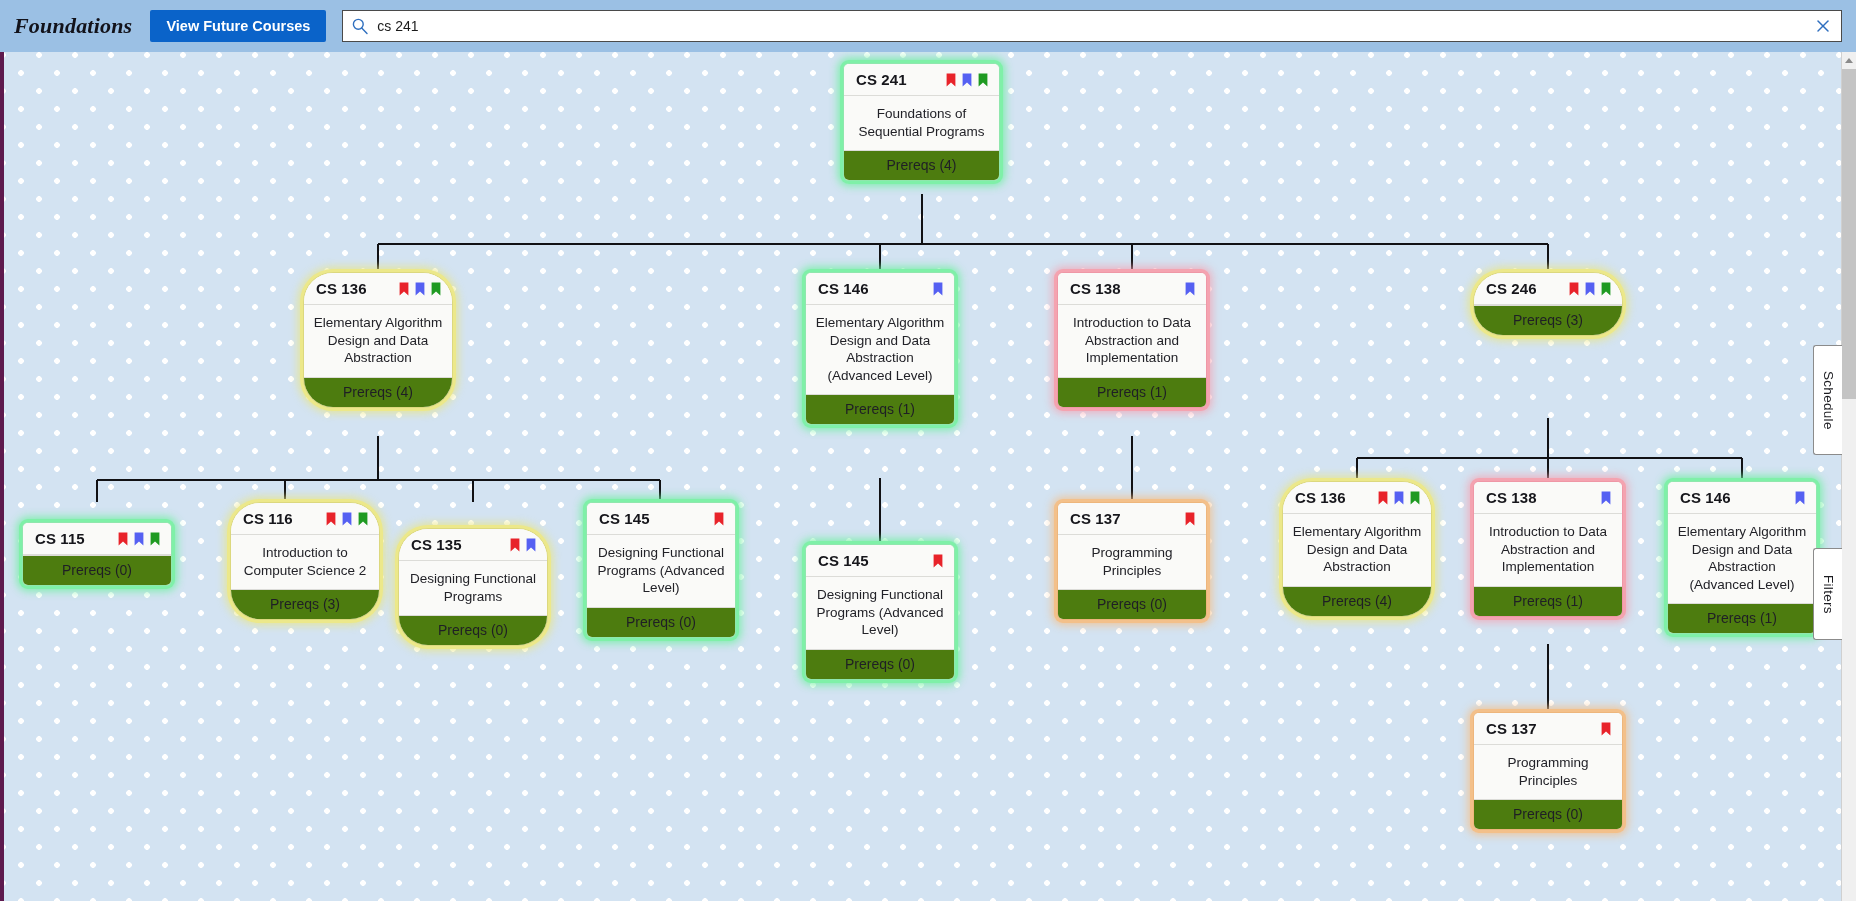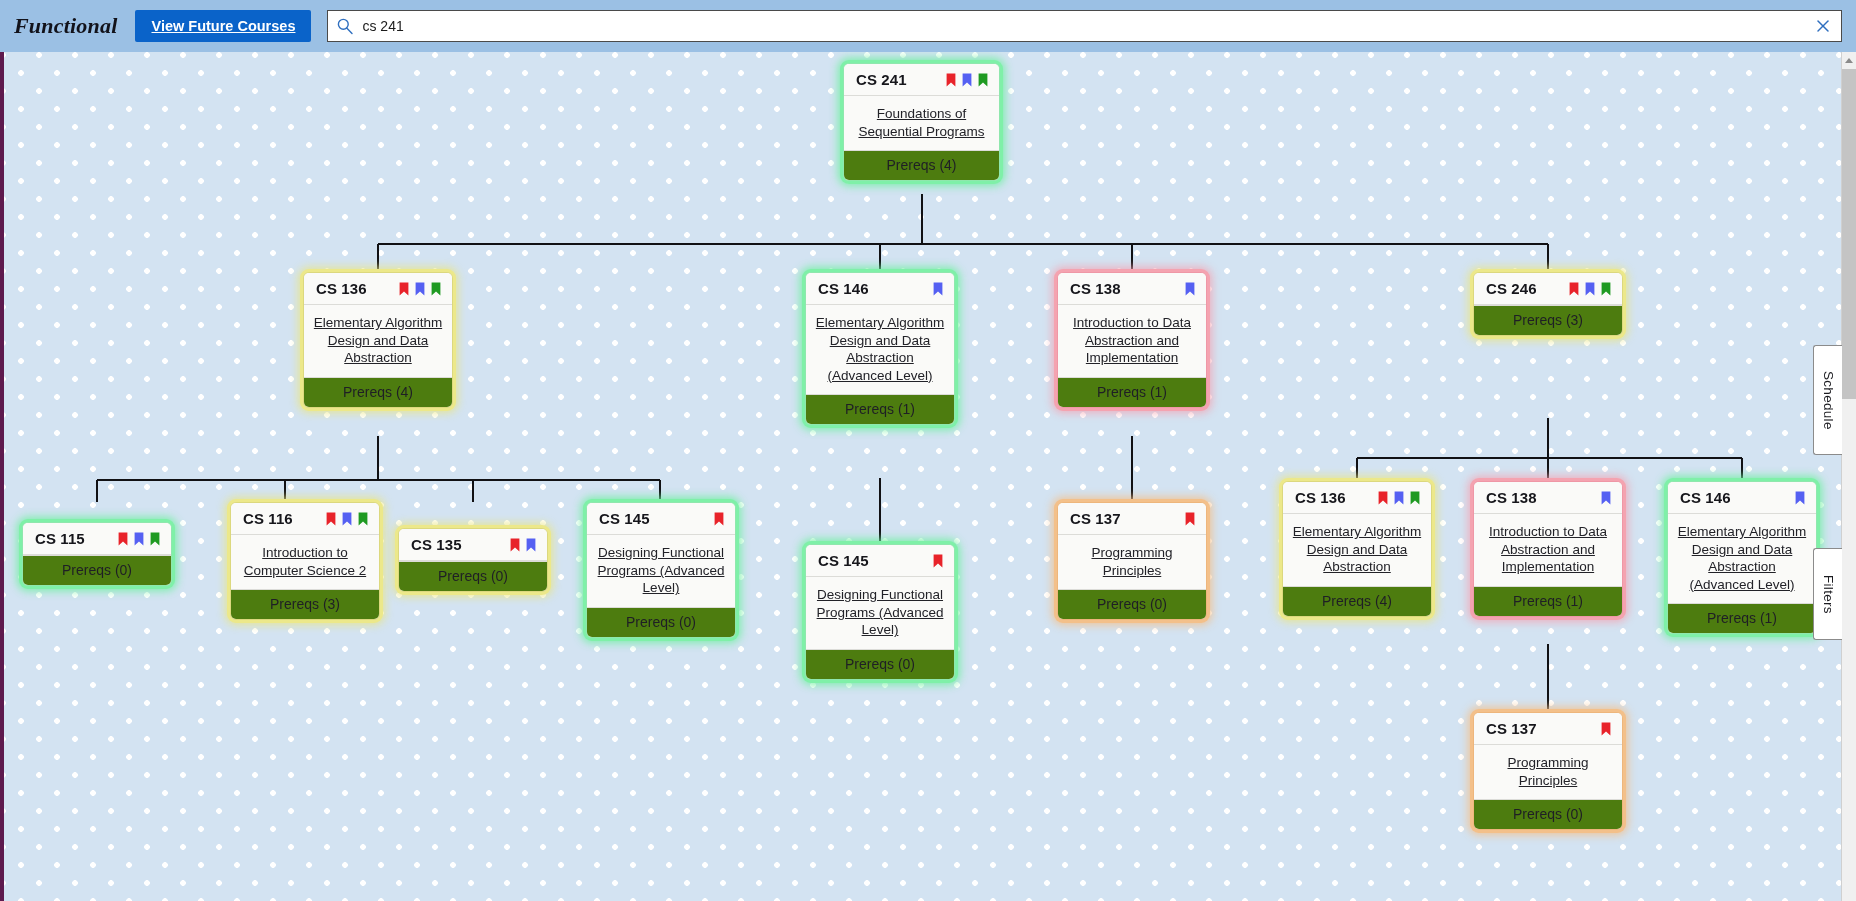--- a/index.html
+++ b/index.html
@@ -27,21 +27,20 @@
     white-space:nowrap;
     margin-right:18px;
   }
   #future-btn{
     background:#0a63c9;color:#fff;border:none;
     font-family:"Liberation Sans", sans-serif;
     font-size:14.5px;font-weight:bold;
     padding:9px 16px;border-radius:2px;
     white-space:nowrap;cursor:pointer;
     line-height:1;
-    text-decoration:underline;
   }
   #searchwrap{
     flex:1;margin-left:16px;margin-right:4px;
     background:#ffffff;border:1px solid #4a4a4a;
     height:32px;display:flex;align-items:center;
     padding:0 10px 0 8px;box-sizing:border-box;
   }
   .search-icon{width:18px;height:18px;flex:0 0 18px;margin-right:8px;display:block;}
   #searchtext{
     flex:1;font-size:14px;color:#1b1b1b;
@@ -89,21 +88,21 @@
     position:absolute;
     background:#fafaf8;
     border:1px solid #c9c9c4;
     border-radius:6px;
     box-sizing:border-box;
     overflow:hidden;
     z-index:10;
     cursor:pointer;
   }
   .node.glow-green{box-shadow:0 0 0 3px #7ff0a8, 0 0 9px 5px rgba(110,240,160,.85);border-color:#8fe7ad;}
-  .node.glow-yellow{box-shadow:0 0 0 3px #ece88a, 0 0 9px 5px rgba(233,229,130,.8);border-color:#dcd87e;}
+  .node.glow-yellow{box-shadow:0 0 0 3px #ece88a, 0 0 9px 5px rgba(233,229,130,.8);border-color:#dcd87e;border-radius:30px;}
   .node.glow-pink{box-shadow:0 0 0 3px #f4a3b0, 0 0 9px 5px rgba(244,163,176,.8);border-color:#ef97a6;}
   .node.glow-orange{box-shadow:0 0 0 3px #f3c08a, 0 0 9px 5px rgba(243,192,138,.85);border-color:#eeb67c;}
 
   .node-head{
     display:flex;align-items:center;justify-content:space-between;
     padding:7px 11px 7px 12px;
     border-bottom:1px solid #dcdcd8;
     background:#fafaf8;
     min-height:17px;
   }
@@ -112,21 +111,20 @@
     font-family:"Liberation Sans", sans-serif;
     white-space:nowrap;letter-spacing:.1px;
   }
   .flags{display:flex;gap:6px;align-items:center;margin-left:12px;}
   .flag{width:10px;height:14px;display:block;}
   .node-title{
     padding:9px 8px 10px 8px;
     text-align:center;
     font-size:13.5px;line-height:17.6px;color:#222228;
     font-family:"Liberation Sans", sans-serif;
-    text-decoration:underline;
   }
   .node-foot{
     border-top:1px solid #dcdcd8;
     padding:6px 6px 7px 6px;
     text-align:center;
     font-size:14px;color:#1f1f25;
     background:#4d7c0f;
     font-family:"Liberation Sans", sans-serif;
   }
 
@@ -149,21 +147,21 @@
   }
   #tab-schedule{top:345px;height:108px;}
   #tab-filters{top:548px;height:90px;}
 </style>
 </head>
 <body>
 
 <div id="app">
 
   <div id="topbar">
-    <div id="brand">Functional</div>
+    <div id="brand">Foundations</div>
 
     <button id="future-btn">View Future Courses</button>
 
     <div id="searchwrap">
       <svg class="search-icon" viewBox="0 0 18 18">
         <circle cx="7.3" cy="7.3" r="4.9" fill="none" stroke="#2f6fbf" stroke-width="1.4"></circle>
         <line x1="10.7" y1="10.9" x2="16" y2="16.4" stroke="#2f6fbf" stroke-width="1.4" stroke-linecap="round"></line>
       </svg>
       <input id="searchtext" type="text" value="cs 241" style="">
       <svg class="clear-icon" viewBox="0 0 16 16">
@@ -323,20 +321,21 @@
           <div class="node-code">CS 135</div>
           <div class="flags">
             <svg class="flag" viewBox="0 0 10 14">
               <path d="M0.6 0.6 H9.4 V13.4 L5 9.6 L0.6 13.4 Z" fill="#e8232a"></path>
             </svg>
             <svg class="flag" viewBox="0 0 10 14">
               <path d="M0.6 0.6 H9.4 V13.4 L5 9.6 L0.6 13.4 Z" fill="#5560f2"></path>
             </svg>
           </div>
         </div>
+        <div class="node-title">Designing Functional Programs</div>
         <div class="node-foot">Prereqs (0)</div>
       </div>
       <div class="node glow-green" style="left: 586px; top: 450px; width: 150px;">
         <div class="node-head">
           <div class="node-code">CS 145</div>
           <div class="flags">
             <svg class="flag" viewBox="0 0 10 14">
               <path d="M0.6 0.6 H9.4 V13.4 L5 9.6 L0.6 13.4 Z" fill="#e8232a"></path>
             </svg>
           </div>

